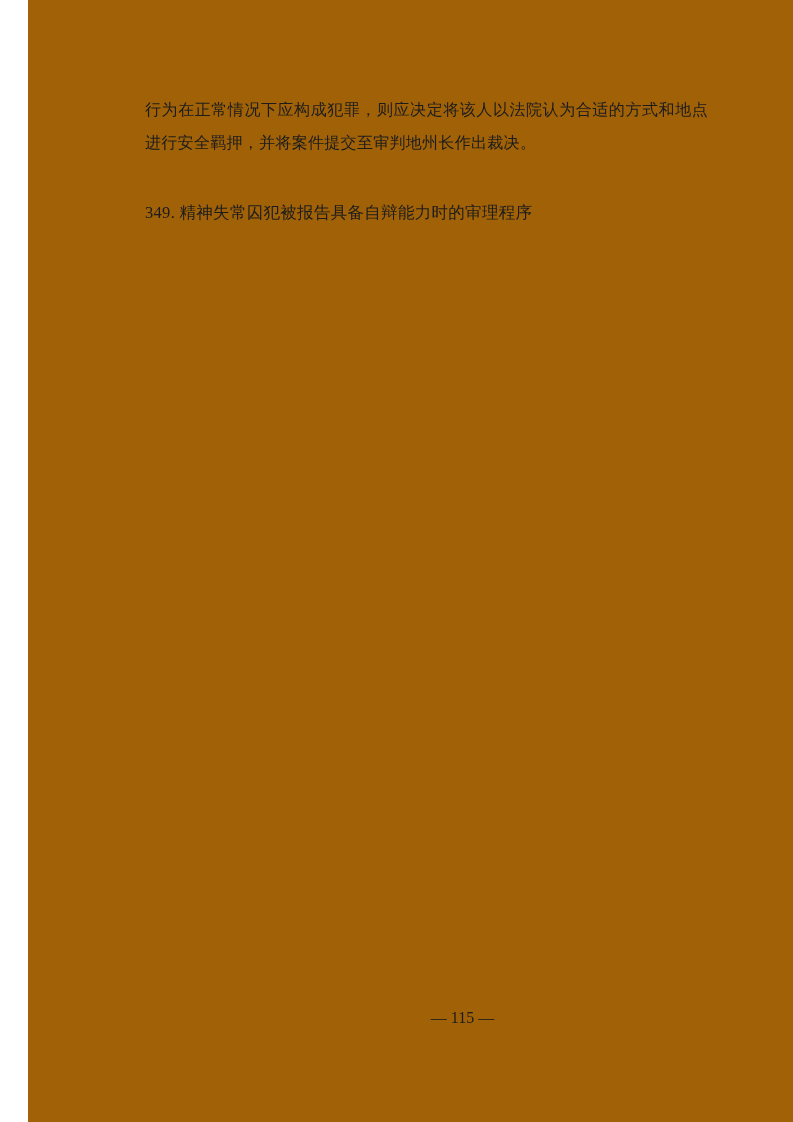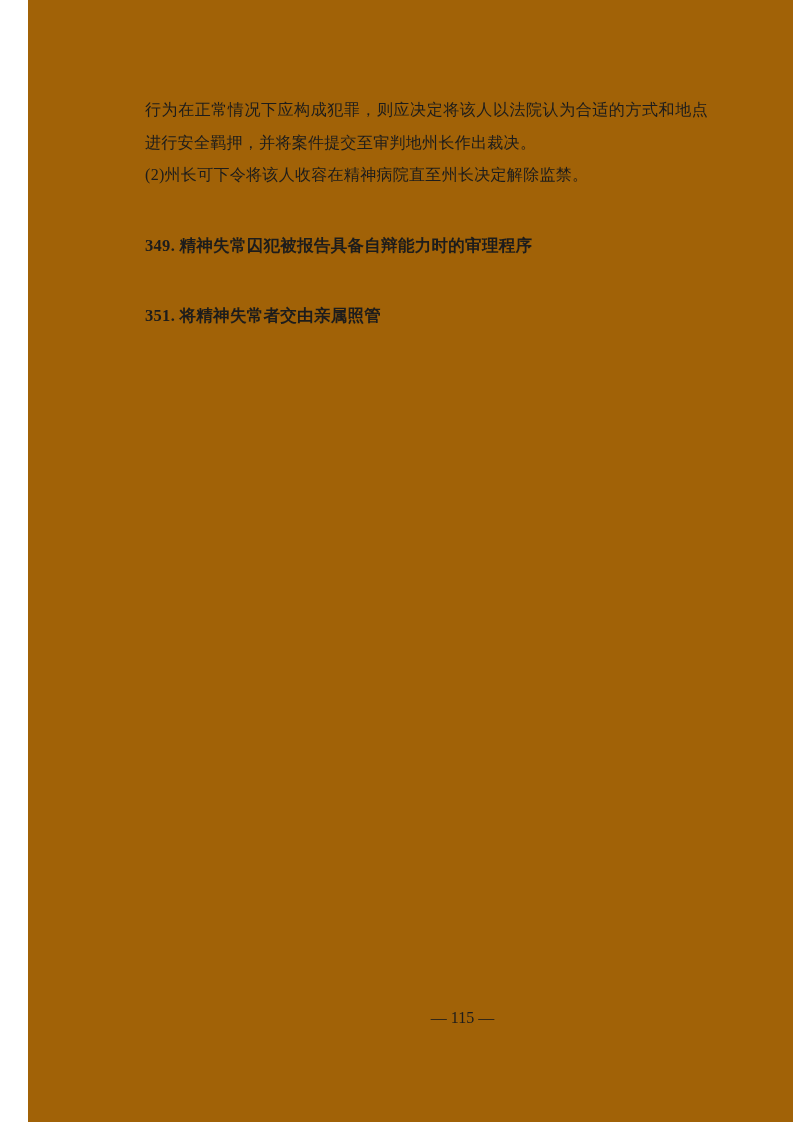--- a/index.html
+++ b/index.html
@@ -27,21 +27,21 @@
   .content p {
     margin: 0;
     font-size: 16px;
     line-height: 32.5px;
     text-align: justify;
     letter-spacing: 0.3px;
   }
   .section-heading {
     margin: 38px 0 3px 0;
     font-size: 16.5px;
-    font-weight: 700;
+    font-weight: 400;
     line-height: 32.5px;
     text-align: left;
     letter-spacing: 0.3px;
   }
   .page-footer {
     position: absolute;
     left: 0;
     top: 1006px;
     width: 100%;
     text-align: center;
@@ -53,27 +53,25 @@
 </style>
 </head>
 <body>
 
 <div class="doc-page">
   <div class="content">
 
     <p>行为在正常情况下应构成犯罪，则应决定将该人以法院认为合适的方式和地点进行安全羁押，并将案件提交至审判地州长作出裁决。</p>
 
 
-    <p>(2)州长可下令将该人收容在精神病院直至州长决定解除监禁。</p>
 
     <div class="section-heading">349. 精神失常囚犯被报告具备自辩能力时的审理程序</div>
 
 
 
 
-    <div class="section-heading">351. 将精神失常者交由亲属照管</div>
 
 
 
   </div>
 
   <div class="page-footer">— 115 —</div>
 </div>
 
 </body></html>

